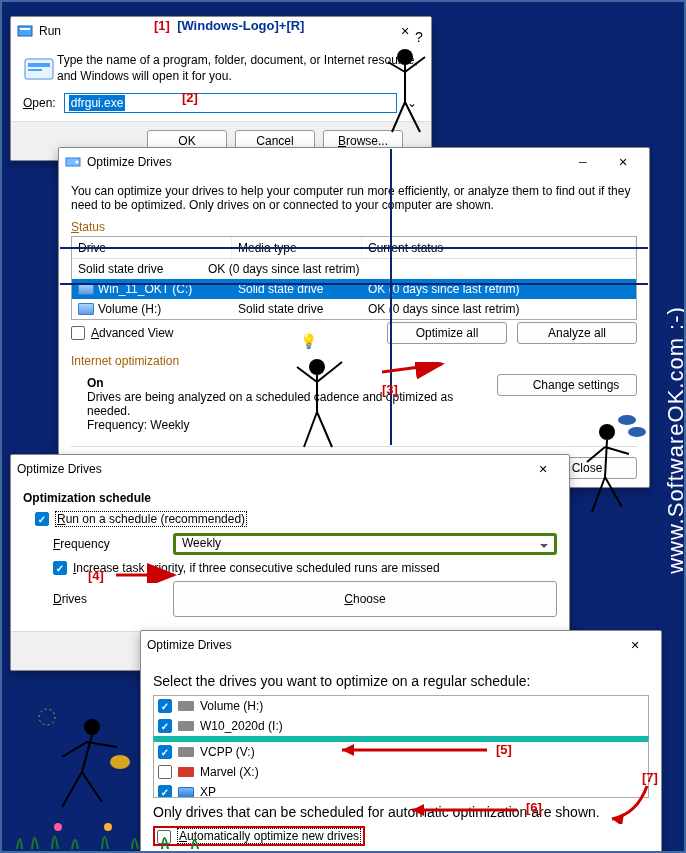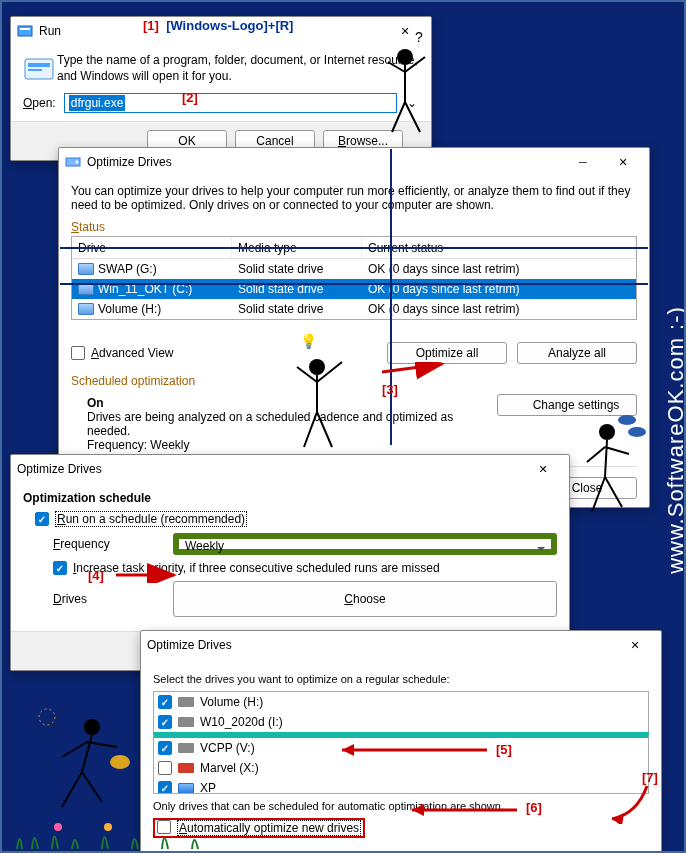--- a/index.html
+++ b/index.html
@@ -47,34 +47,34 @@
   .chk { width: 14px; height: 14px; border: 1px solid #666; display: inline-flex; align-items: center; justify-content: center; font-size: 10px; background: #fff; cursor: pointer; border-radius: 2px; }
   .chk.checked { background: #0078d4; border-color: #0078d4; color: #fff; }
   .chk.checked::after { content: "✓"; font-weight: bold; }
 
   .sched-box { padding: 6px 0 0 0; }
   .sched-on { font-size: 12px; font-weight: bold; margin-left: 16px; }
   .sched-text { font-size: 12px; margin-left: 16px; }
 
   .form-row { display: flex; align-items: center; gap: 20px; font-size: 12px; margin: 6px 0; }
   .form-label { width: 100px; }
-  .form-select { flex: 1; border: 6px solid #4d7c0f; height: 22px; padding: 0 20px 0 6px; font-size: 12px; position: relative; background: #fff; cursor: pointer; border-radius: 3px; }
+  .form-select { flex: 1; border: 3px solid #4d7c0f; height: 22px; padding: 0 20px 0 6px; font-size: 12px; position: relative; background: #fff; cursor: pointer; border-radius: 3px; }
   .form-select::after { content: ""; position: absolute; right: 6px; top: 8px; border: 4px solid transparent; border-top-color: #555; }
   .form-btn { flex: 1; border: 1px solid #999; height: 36px; font-size: 12px; background: #fdfdfd; cursor: pointer; border-radius: 3px; }
 
   .opt-row-btns { display: flex; justify-content: flex-end; gap: 10px; }
   .opt-btn { min-width: 120px; height: 22px; border: 1px solid #999; background: #fdfdfd; font-size: 12px; cursor: pointer; border-radius: 3px; }
 
   .drive-list { border: 1px solid #aaa; font-size: 12px; }
   .drive-list-row { display: flex; align-items: center; gap: 6px; height: 20px; padding: 0 4px; }
   .dl-icon { width: 16px; height: 10px; background: #888; border-radius: 1px; }
   .dl-icon.blue { background: linear-gradient(#7db9ff,#2a7de1); border: 1px solid #2a6ec1; height: 11px; }
   .dl-icon.red { background: #d43a2a; }
 
-  .info-text { font-size: 11px; margin: 6px 0; }
+  .info-text { font-size: 14px; margin: 6px 0; }
   .boxed-red { border: 2px solid #c00; padding: 0 2px; }
 
   .arrow-svg { position: absolute; pointer-events: none; z-index: 99; }
   .underline { text-decoration: underline; }
   .dotted-focus { border: 1px dotted #000; padding: 0 1px; }
 
   .stick { position: absolute; pointer-events: none; }
   .stick-body { stroke: #000; stroke-width: 2; fill: none; }
   .stick-fill { fill: #000; }
   .grass { position: absolute; bottom: 2px; pointer-events: none; }
@@ -119,21 +119,21 @@
       <span style="width:14px; text-align:center; cursor:pointer;">⌄</span>
     </div>
   </div>
   <div class="btn-row">
     <button class="btn">OK</button>
     <button class="btn">Cancel</button>
     <button class="btn"><span class="underline">B</span>rowse...</button>
   </div>
 </div>
 
-<div class="annot" style="left:141px; top:16px;"><span>[1]</span>&nbsp;&nbsp;<span class="annot-blue">[Windows-Logo]+[R]</span></div>
+<div class="annot" style="left:152px; top:16px;"><span>[1]</span>&nbsp;&nbsp;<span class="annot-blue">[Windows-Logo]+[R]</span></div>
 <div class="annot" style="left:180px; top:88px;">[2]</div>
 
 <div class="window" style="left:56px; top:145px; width:592px;">
   <div class="titlebar">
     <span class="titlebar-icon">
       <svg width="16" height="16">
           <rect x="1" y="4" width="14" height="8" fill="#7db9ff" stroke="#2a7de1"></rect>
           <circle cx="12" cy="8" r="1.5" fill="#fff"></circle>
         </svg>
     </span>
@@ -145,24 +145,20 @@
     <div class="opt-desc">You can optimize your drives to help your computer run more efficiently, or analyze them to find out if they need to be optimized. Only drives on or connected to your computer are shown.</div>
     <div class="section-label"><span class="underline">S</span>tatus</div>
     <div class="drive-table">
       <div class="drive-header">
         <div class="col-drive">Drive</div>
         <div class="col-media">Media type</div>
         <div class="col-status">Current status</div>
       </div>
       <div class="drive-body">
         <div class="drive-row">
-          <div class="col-drive">
-              <span class="drive-icon"></span>
-              <span>SWAP (G:)</span>
-            </div>
           <div class="col-media">Solid state drive</div>
           <div class="col-status">OK (0 days since last retrim)</div>
         </div>
         <div class="drive-row sel">
           <div class="col-drive">
               <span class="drive-icon"></span>
               <span>Win_11_OKT (C:)</span>
             </div>
           <div class="col-media">Solid state drive</div>
           <div class="col-status">OK (0 days since last retrim)</div>
@@ -171,29 +167,29 @@
           <div class="col-drive">
               <span class="drive-icon"></span>
               <span>Volume (H:)</span>
             </div>
           <div class="col-media">Solid state drive</div>
           <div class="col-status">OK (0 days since last retrim)</div>
         </div>
 
       </div>
     </div>
-    <div style="display:flex; align-items:center; margin-top:20px; gap:10px;">
+    <div style="display:flex; align-items:center; margin-top:0; gap:10px;">
       <div class="check-row" style="flex:1;">
           <span class="chk"></span>
           <span><span class="underline">A</span>dvanced View</span>
         </div>
       <button class="opt-btn">Optimize all</button>
       <button class="opt-btn">Analyze all</button>
     </div>
-    <div class="section-label" style="margin-top:8px;">Scheduled optimization</div>
+    <div class="section-label" style="margin-top:8px;">Internet optimization</div>
     <div style="display:flex;">
       <div class="sched-box" style="flex:1;">
         <div class="sched-on">On</div>
         <div class="sched-text">Drives are being analyzed on a scheduled cadence and optimized as needed.</div>
         <div class="sched-text">Frequency: Weekly</div>
       </div>
       <div style="padding-top:4px;">
         <button class="opt-btn" style="min-width:140px;padding-left:24px;">Change settings</button>
       </div>
     </div>
@@ -283,21 +279,21 @@
           <span>Marvel (X:)</span>
         </div>
       <div class="drive-list-row">
           <span class="chk checked"></span>
           <span class="dl-icon blue"></span>
           <span>XP</span>
         </div>
     </div>
     <div class="info-text">Only drives that can be scheduled for automatic optimization are shown.</div>
     <div class="check-row">
-        <span class="boxed-red" style="display:flex; align-items:flex-start; gap:6px;">
+        <span class="boxed-red" style="display:flex; align-items:flex-end; gap:6px;">
           <span class="chk"></span>
           <span class="dotted-focus"><span class="underline">A</span>utomatically optimize new drives</span>
         </span>
       </div>
   </div>
 
 </div>
 
 <svg class="arrow-svg" style="left:330px; top:738px;" width="160" height="20">
     <line x1="155" y1="10" x2="10" y2="10" stroke="#c00" stroke-width="3"></line>

